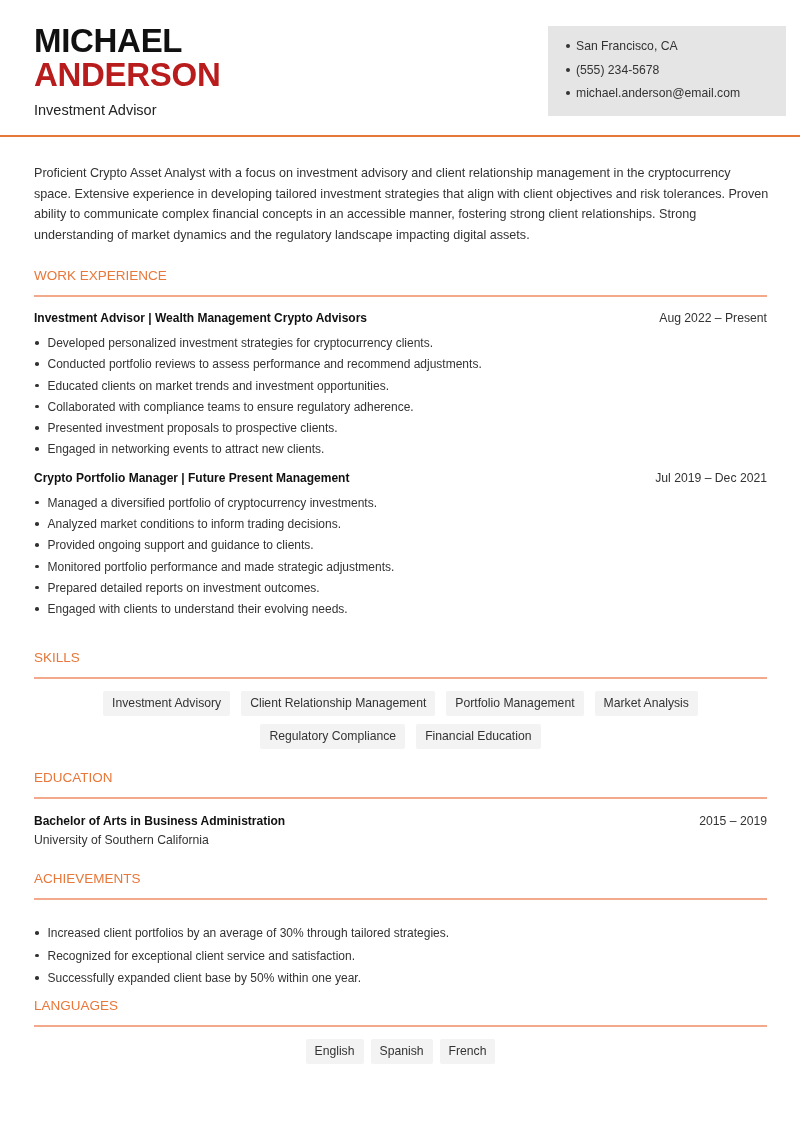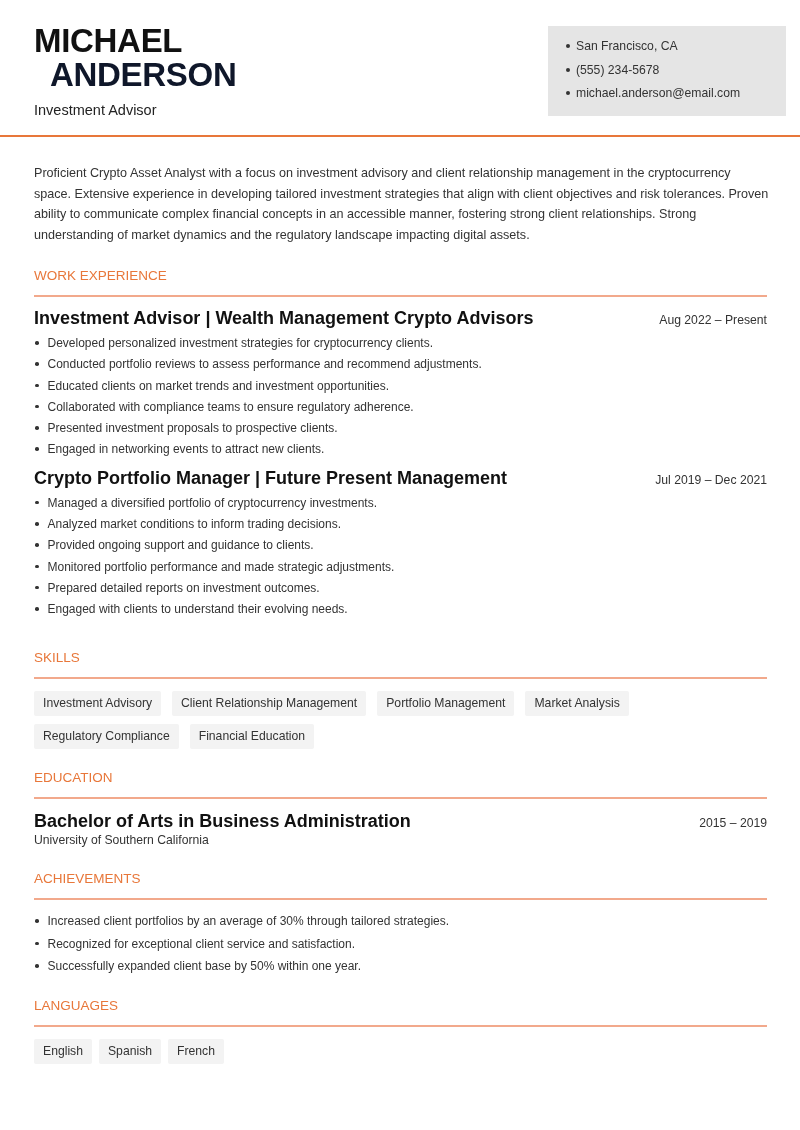--- a/index.html
+++ b/index.html
@@ -16,21 +16,21 @@
       border-bottom: 2px solid #e8773a;
     }
     .name-block { position: absolute; left: 34px; top: 24px; }
     .name-first, .name-last {
       font-size: 33px;
       font-weight: 700;
       line-height: 34px;
       letter-spacing: -0.3px;
     }
     .name-first { color: #111111; }
-    .name-last { color: #0f172a; margin-left: 16px; }
+    .name-last { color: #b91c1c; }
     .job-title {
       margin-top: 10px;
       font-size: 14.5px;
       color: #222222;
     }
     .contact-box {
       position: absolute;
       left: 548px;
       top: 26px;
       width: 238px;
@@ -76,33 +76,33 @@
       height: 2px;
       background: #f2a98c;
     }
     .job-row {
       display: flex;
       justify-content: space-between;
       align-items: baseline;
       height: 18px;
       line-height: 18px;
     }
-    .job-heading { font-size: 18px; font-weight: 700; color: #111111; }
+    .job-heading { font-size: 12px; font-weight: 700; color: #111111; }
     .job-dates { font-size: 12.2px; color: #333333; }
     .bullets { list-style: none; }
     .bullets li {
       font-size: 12px;
       color: #333333;
       height: 21.3px;
       line-height: 16px;
       display: flex;
       align-items: flex-start;
     }
     .bullets li .bullet-dot { margin: 6px 9px 0 1px; width: 3.5px; height: 3.5px; }
-    .tags { display: flex; flex-wrap: wrap; gap: 8px 11px; }
+    .tags { display: flex; flex-wrap: wrap; gap: 8px 11px; justify-content: center; }
     .tag {
       background: #f3f3f3;
       font-size: 12.2px;
       color: #333333;
       height: 25px;
       line-height: 25px;
       padding: 0 9px;
       border-radius: 2px;
     }
   </style>
@@ -223,21 +223,21 @@
   <div class="job-row" style="margin-top:13px;">
     <span class="job-heading">Bachelor of Arts in Business Administration</span>
     <span class="job-dates">2015 – 2019</span>
   </div>
   <div style="font-size:12.2px;color:#333;margin-top:2px;line-height:16px;">University of Southern California</div>
 </div>
 
 <div class="section" style="top:870px;">
   <div class="section-title">ACHIEVEMENTS</div>
   <div class="section-rule"></div>
-  <ul class="bullets" style="margin-top:13px;">
+  <ul class="bullets" style="margin-top:25px;">
     <li style="height:22.5px;">
         <span class="bullet-dot"></span>
         <span>Increased client portfolios by an average of 30% through tailored strategies.</span>
       </li>
     <li style="height:22.5px;">
         <span class="bullet-dot"></span>
         <span>Recognized for exceptional client service and satisfaction.</span>
       </li>
     <li style="height:22.5px;">
         <span class="bullet-dot"></span>

